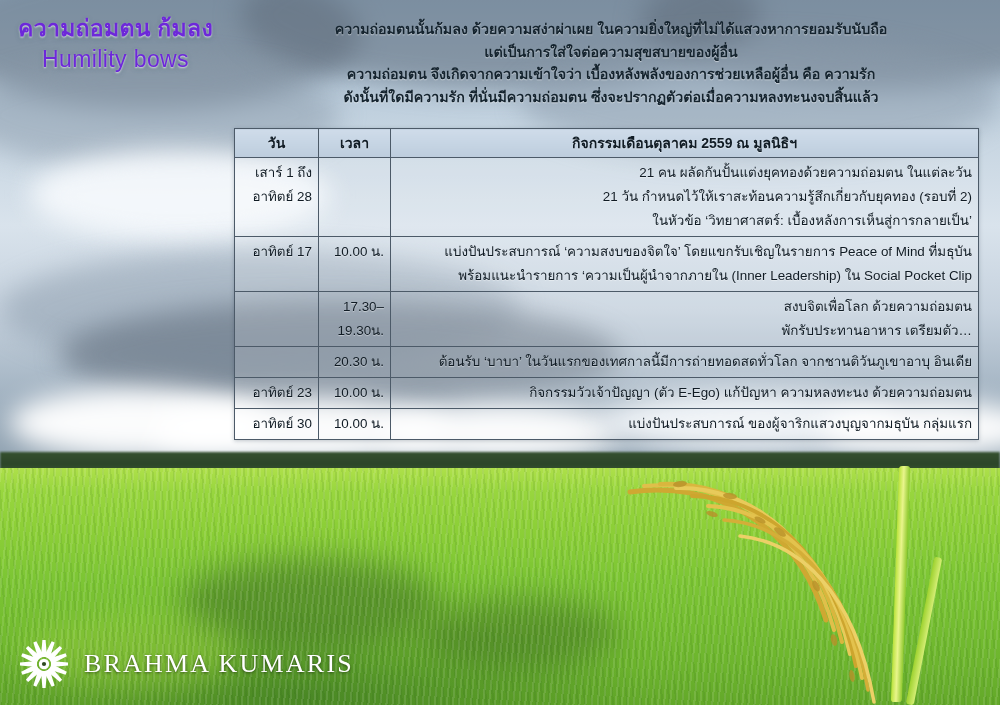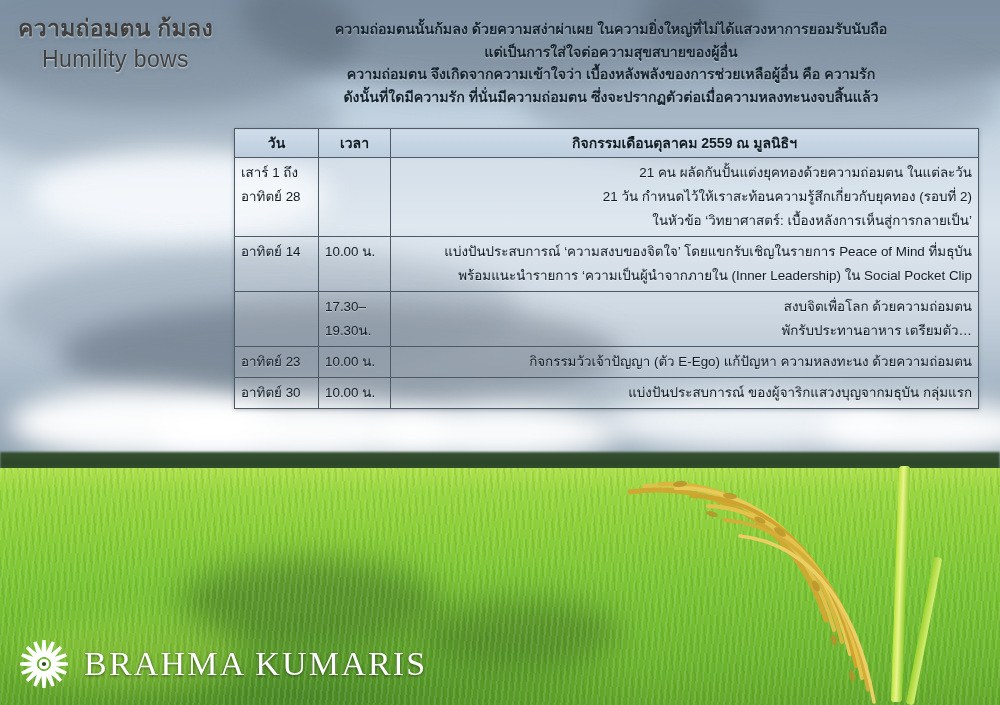--- a/index.html
+++ b/index.html
@@ -47,21 +47,21 @@
   }
   .fieldpatch{position:absolute;border-radius:50%;filter:blur(16px);}
 
   
   .stalk{position:absolute;left:620px;top:470px;width:380px;height:235px;}
   .blade{position:absolute;background:linear-gradient(90deg,#b9e23a,#e9f58c 45%,#8fc92e);border-radius:3px;}
 
   
   .title{
     position:absolute;left:8px;top:14px;width:215px;text-align:center;
-    color:#404040;
+    color:#6d28d9;
     text-shadow:0 1px 2px rgba(255,255,255,.75),0 2px 5px rgba(40,80,95,.35);
   }
   .title .th{font-size:23px;line-height:1.25;font-weight:700;letter-spacing:.3px;}
   .title .en{font-size:23px;line-height:1.45;font-weight:400;letter-spacing:.4px;}
 
   
   .intro{
     position:absolute;left:231px;top:18px;width:760px;
     color:#14232e;font-size:14.2px;line-height:22.6px;font-weight:700;
     text-shadow:0 1px 1px rgba(255,255,255,.5);
@@ -84,32 +84,32 @@
     padding:3px 6px;
     text-shadow:0 1px 1px rgba(255,255,255,.45);
   }
   table.sched thead th{
     background:linear-gradient(180deg,#cfdcea,#bdcddd);
     text-align:center;font-weight:700;font-size:14px;padding:2px 6px;
     vertical-align:middle;
   }
   .col-day{width:84px;}
   .col-time{width:72px;}
-  td.day,td.time{text-align:left;white-space:nowrap;}
+  td.day,td.time{text-align:right;white-space:nowrap;}
   td.time{font-weight:400;margin-left:15px;}
   td.act{text-align:right;}
   td.act div{white-space:nowrap;}
   td.day div{white-space:nowrap;}
   td.time div{white-space:nowrap;}
 
   
   .logo{position:absolute;left:18px;top:638px;display:flex;align-items:center;gap:14px;}
   .logo .mark{width:52px;height:52px;position:relative;flex:0 0 auto;}
   .logo .name{
-    color:#ffffff;font-size:34px;letter-spacing:2.2px;
+    color:#ffffff;font-size:26px;letter-spacing:2.2px;
     font-family:"Liberation Serif","DejaVu Serif",serif;
     text-shadow:0 1px 3px rgba(0,0,0,.55);white-space:nowrap;
   }
 </style>
 </head>
 <body>
 
 <div class="poster">
 
   <div class="bg">
@@ -218,21 +218,21 @@
           <td class="time"></td>
           <td class="act">
             <div>21 คน ผลัดกันปั้นแต่งยุคทองด้วยความถ่อมตน ในแต่ละวัน</div>
             <div>21 วัน กำหนดไว้ให้เราสะท้อนความรู้สึกเกี่ยวกับยุคทอง (รอบที่ 2)</div>
             <div>ในหัวข้อ ‘วิทยาศาสตร์: เบื้องหลังการเห็นสู่การกลายเป็น’</div>
           </td>
         </tr>
 
         <tr>
           <td class="day">
-            <div>อาทิตย์ 14</div>
+            <div>อาทิตย์ 17</div>
           </td>
           <td class="time">
             <div>10.00 น.</div>
           </td>
           <td class="act">
             <div>แบ่งปันประสบการณ์ ‘ความสงบของจิตใจ’ โดยแขกรับเชิญในรายการ Peace of Mind ที่มธุบัน</div>
             <div>พร้อมแนะนำรายการ ‘ความเป็นผู้นำจากภายใน (Inner Leadership) ใน Social Pocket Clip</div>
           </td>
         </tr>
 
@@ -241,20 +241,29 @@
           <td class="time">
             <div>17.30–</div>
             <div>19.30น.</div>
           </td>
           <td class="act">
             <div>สงบจิตเพื่อโลก ด้วยความถ่อมตน</div>
             <div>พักรับประทานอาหาร เตรียมตัว…</div>
           </td>
         </tr>
 
+        <tr>
+          <td class="day"></td>
+          <td class="time">
+            <div>20.30 น.</div>
+          </td>
+          <td class="act">
+            <div>ต้อนรับ ‘บาบา’ ในวันแรกของเทศกาลนี้มีการถ่ายทอดสดทั่วโลก จากชานติวันภูเขาอาบุ อินเดีย</div>
+          </td>
+        </tr>
 
         <tr>
           <td class="day">
             <div>อาทิตย์ 23</div>
           </td>
           <td class="time">
             <div>10.00 น.</div>
           </td>
           <td class="act">
             <div>กิจกรรมวัวเจ้าปัญญา (ตัว E-Ego) แก้ปัญหา ความหลงทะนง ด้วยความถ่อมตน</div>

